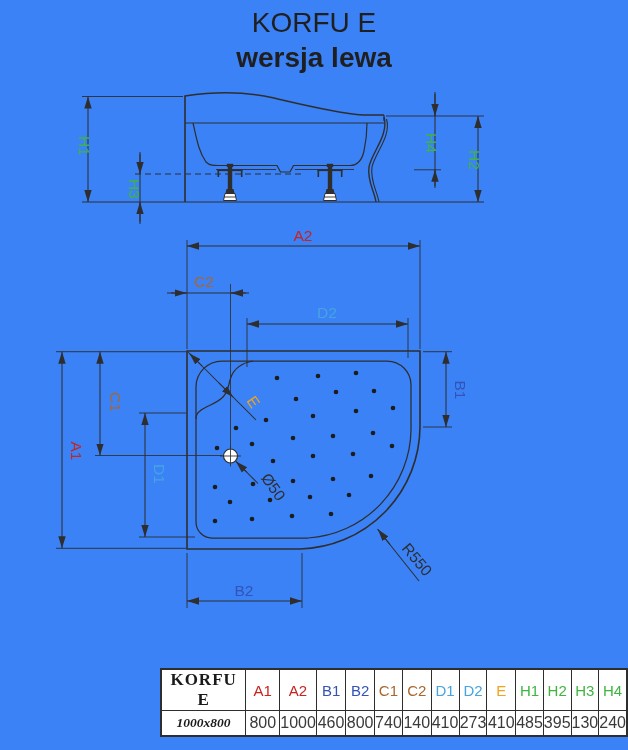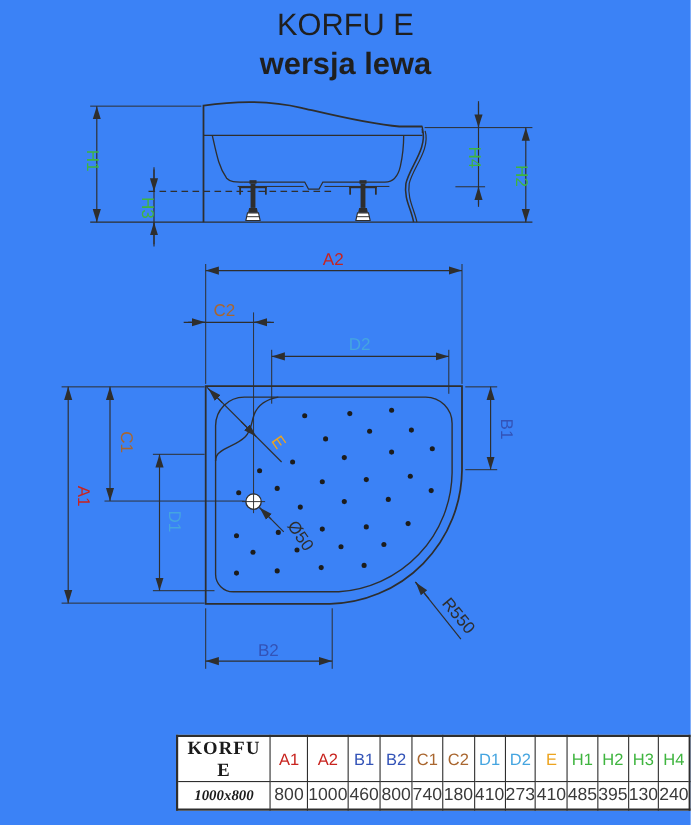--- a/index.html
+++ b/index.html
@@ -231,21 +231,21 @@
       <td style="color: rgb(63, 181, 63);">H3</td>
       <td style="color: rgb(63, 181, 63);">H4</td>
     </tr>
     <tr>
       <td class="cell-model">1000x800</td>
       <td>800</td>
       <td>1000</td>
       <td>460</td>
       <td>800</td>
       <td>740</td>
-      <td>180</td>
+      <td>140</td>
       <td>410</td>
       <td>273</td>
       <td>410</td>
       <td>485</td>
       <td>395</td>
       <td>130</td>
       <td>240</td>
     </tr>
   </tbody>
     </table>

